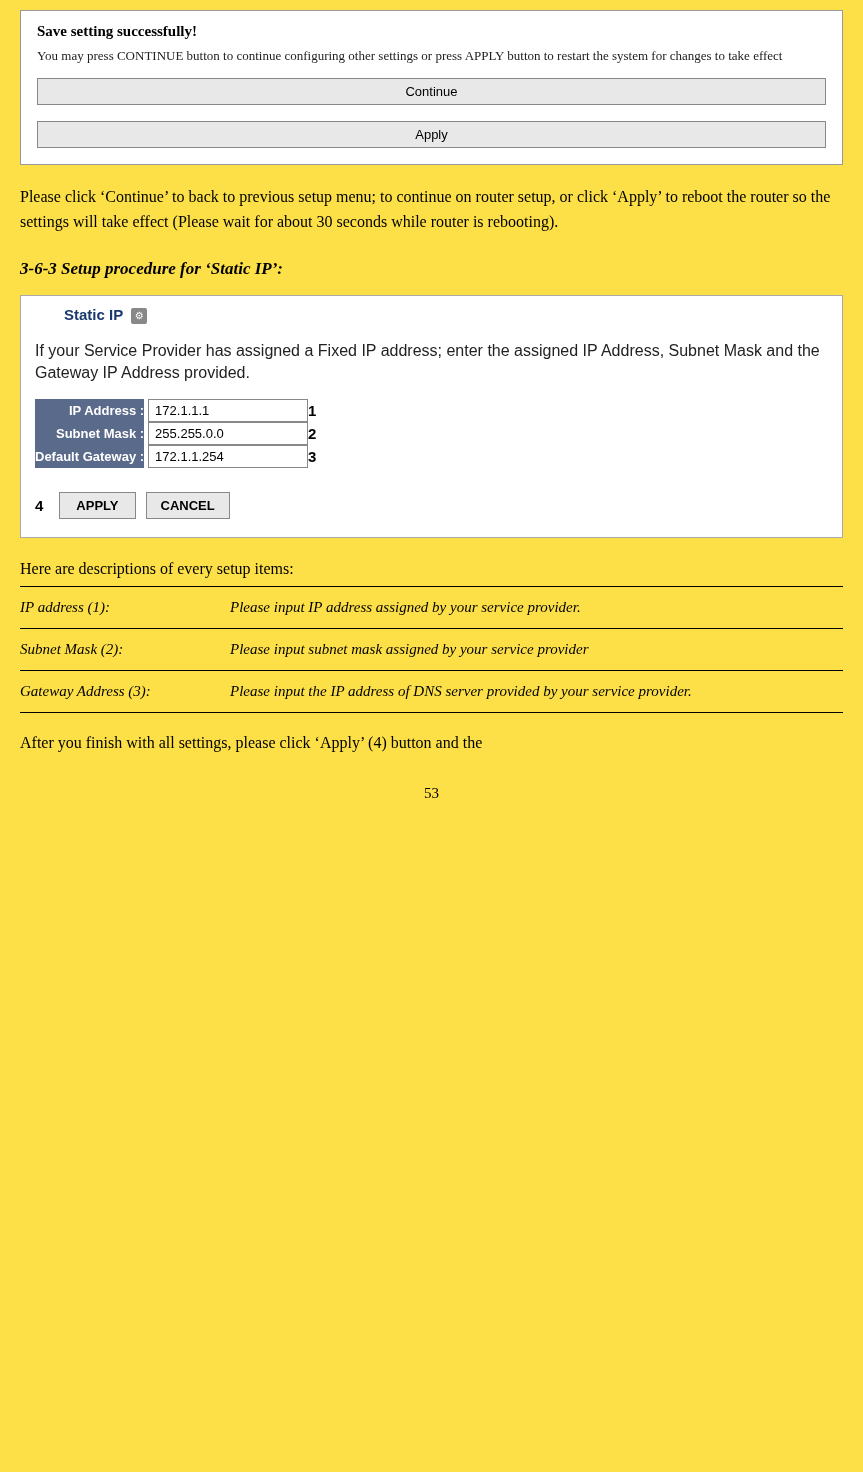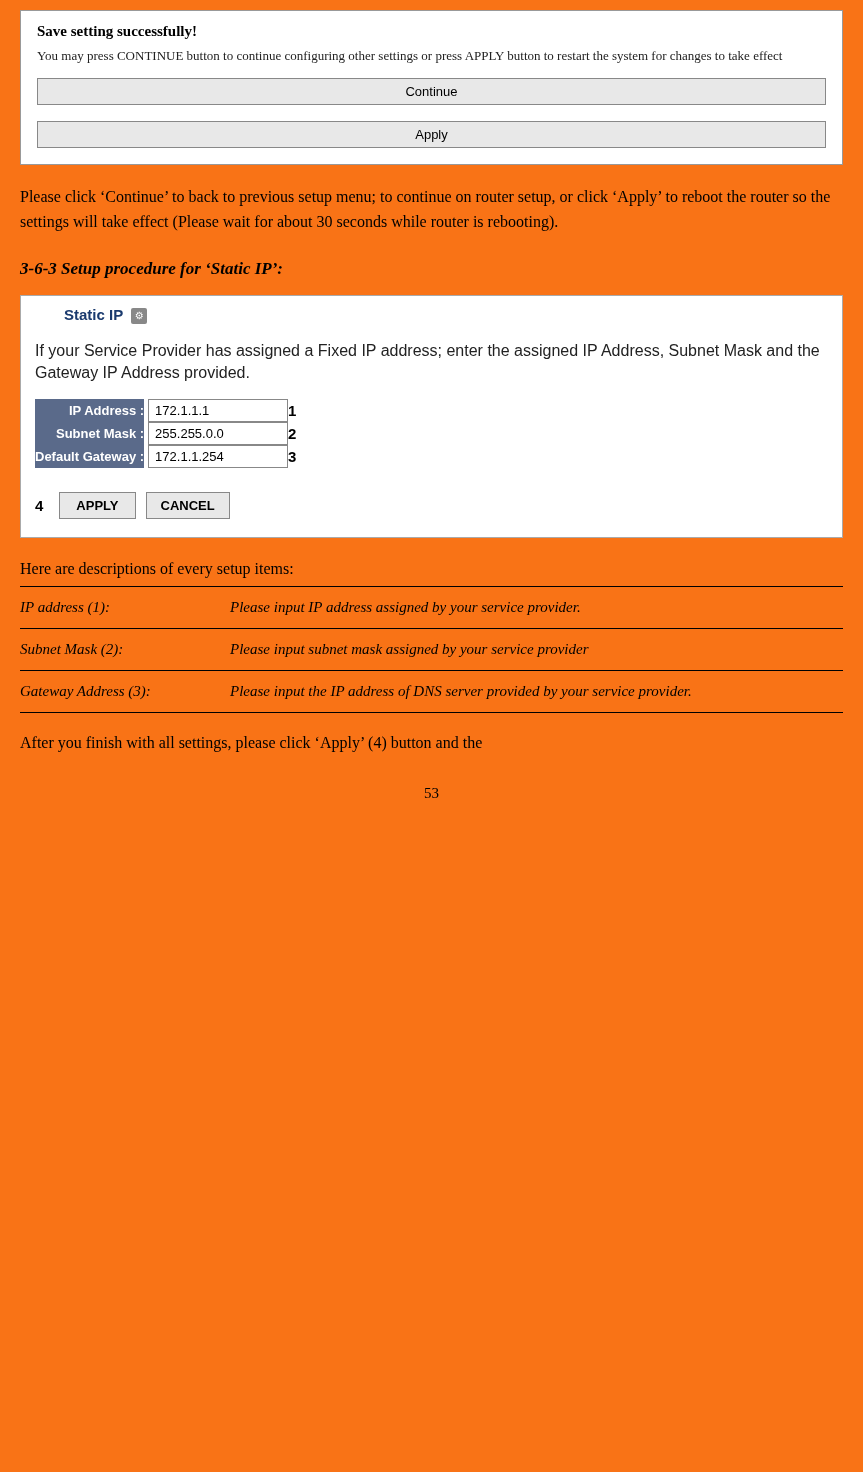--- a/index.html
+++ b/index.html
@@ -14,21 +14,21 @@
       color: #000000;
       width: 863px;
       min-height: 1472px;
       padding: 0;
     }
 
     .page-container {
       width: 863px;
       min-height: 1472px;
       padding: 10px 20px 20px 20px;
-      background: #f97316;
+      background: #fde047;
     }
 
     
     .notification-box {
       border: 1px solid #999;
       padding: 12px 16px 16px 16px;
       margin-bottom: 20px;
       background: #fff;
     }
 
@@ -142,21 +142,21 @@
     }
 
     .field-input-cell {
       padding: 2px 0;
     }
 
     .field-input {
       border: 1px solid #888;
       padding: 3px 6px;
       font-size: 13px;
-      width: 140px;
+      width: 160px;
       font-family: Arial, sans-serif;
       background: #fff;
     }
 
     .field-number {
       font-size: 15px;
       font-weight: bold;
       color: #000;
       padding-left: 10px;
       font-family: Arial, sans-serif;

